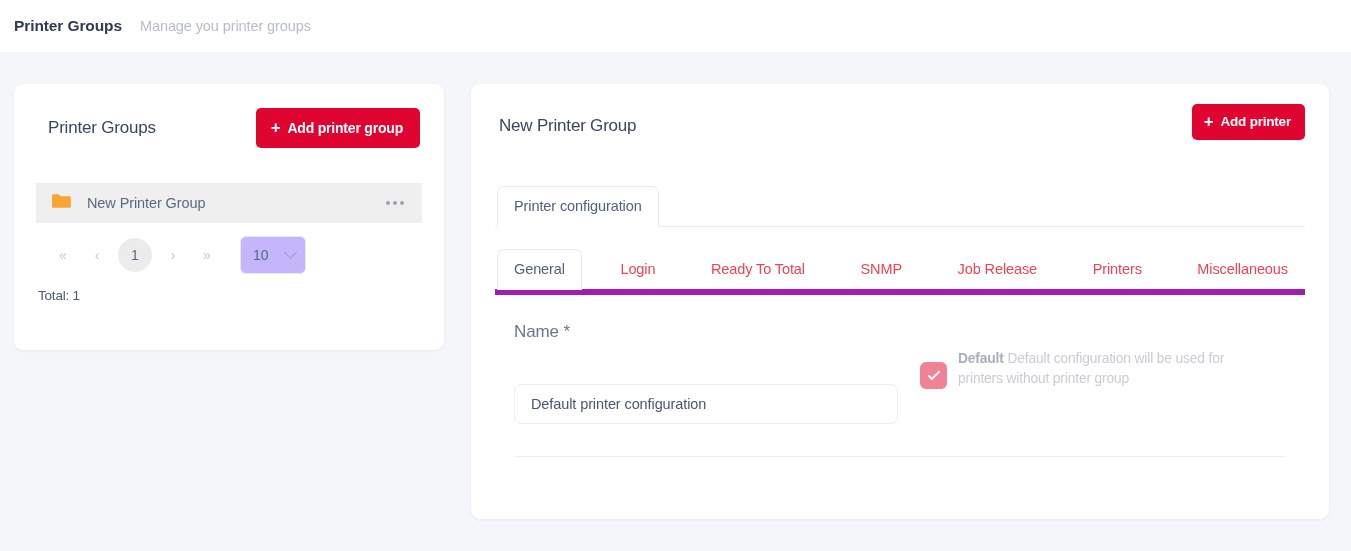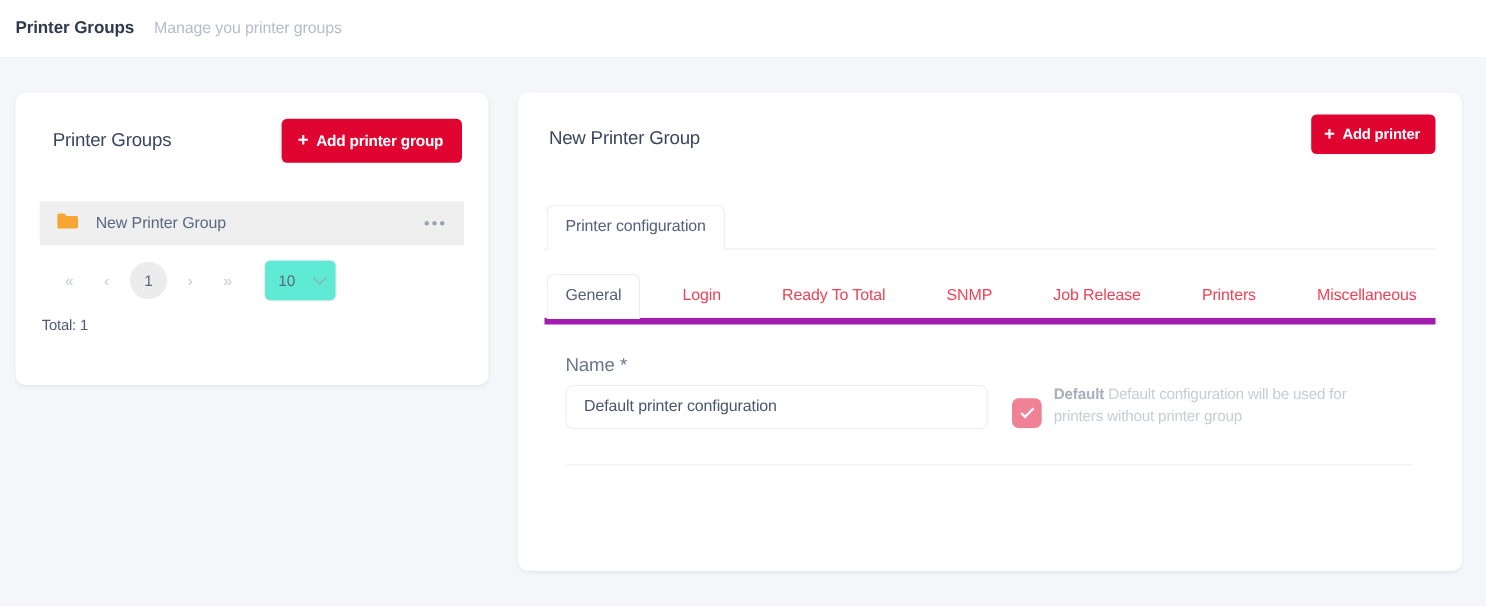--- a/index.html
+++ b/index.html
@@ -143,21 +143,21 @@
     font-size: 14px;
     display: flex; align-items: center; justify-content: center;
     cursor: pointer;
     margin: 0 4px;
   }
   .pager-select {
     margin-left: 16px;
     width: 66px; height: 38px;
     border: 1px solid #e7e9ef;
     border-radius: 6px;
-    background: #5eead4;
+    background: #c4b5fd;
     display: flex;
     align-items: center;
     justify-content: space-between;
     padding: 0 10px 0 12px;
     font-size: 14px;
     color: #5c6880;
     cursor: pointer;
   }
   .chevron-down {
     width: 9px; height: 9px;
@@ -251,20 +251,21 @@
     height: 40px;
     border: 1px solid #eceef3;
     border-radius: 7px;
     background: #fff;
     padding: 0 16px;
     font-family: "Liberation Sans", sans-serif;
     font-size: 14.5px;
     color: #4a5670;
     letter-spacing: -0.1px;
     outline: none;
+    margin-top: 34px;
   }
   .check-block {
     display: flex;
     align-items: flex-end;
     gap: 11px;
     margin-top: 26px;
     max-width: 350px;
   }
   .checkbox {
     width: 27px; height: 27px;

